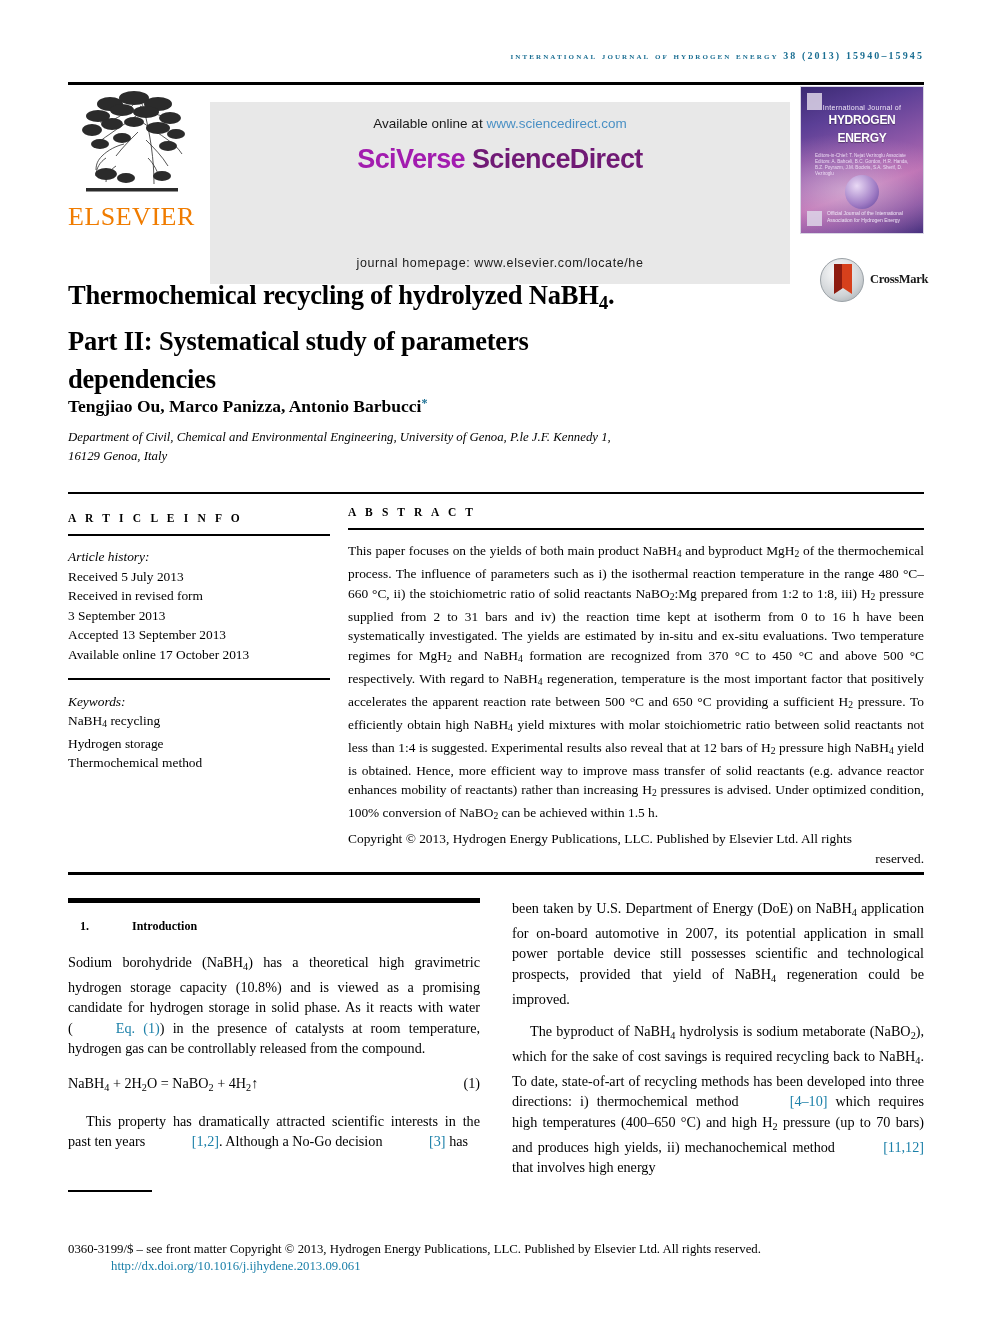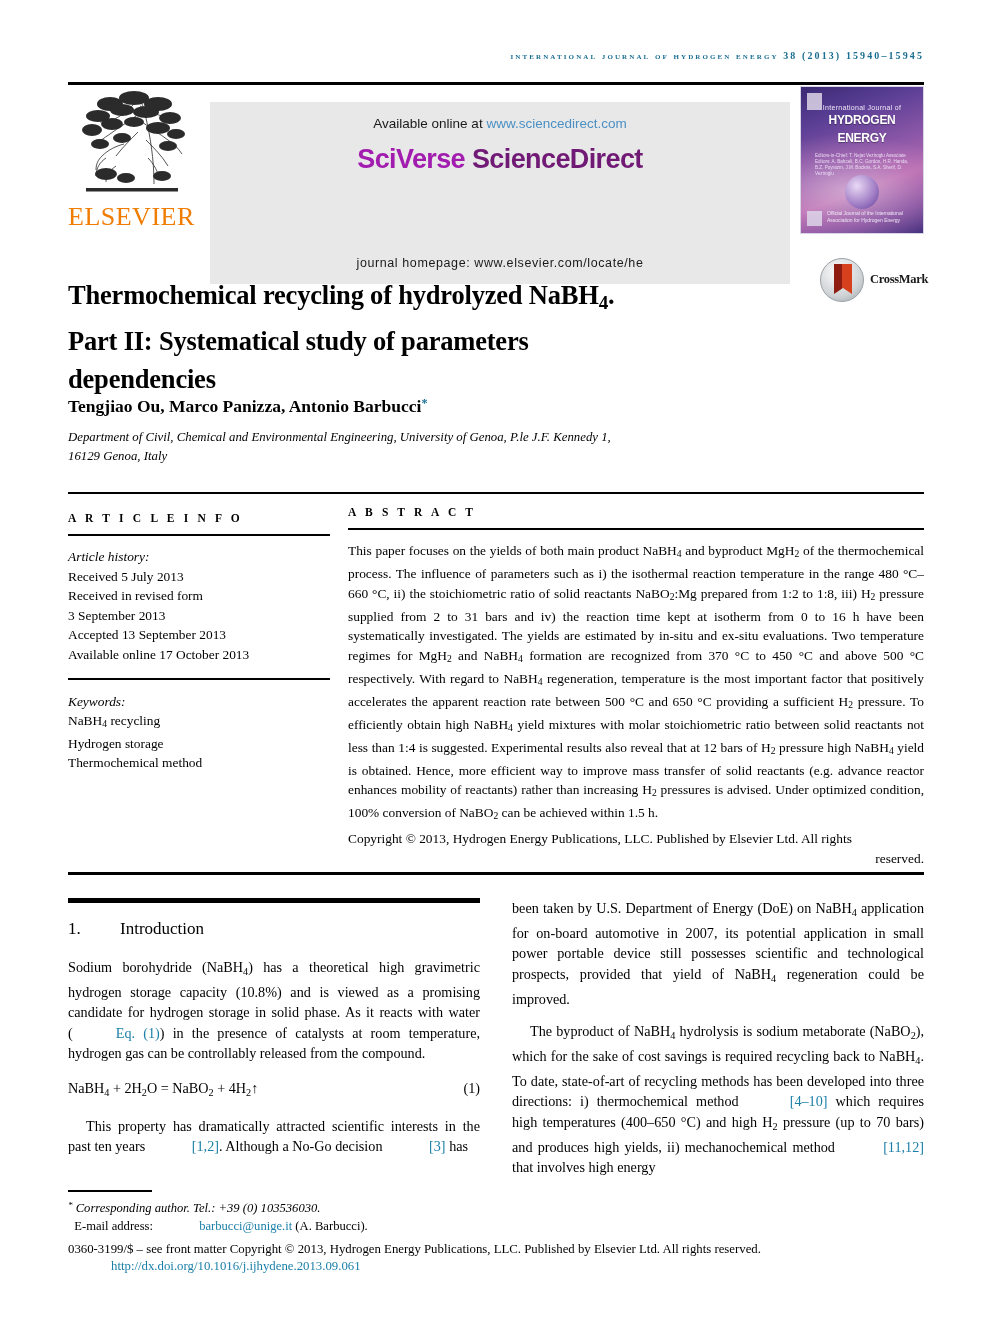--- a/index.html
+++ b/index.html
@@ -356,23 +356,24 @@
   .colL { left: 0; }
   .colR { left: 444px; }
   .sec-bar {
     width: 100%;
     height: 5px;
     background: #000;
     margin-bottom: 16px;
   }
   .sec-title {
     font-family: "Liberation Serif", serif;
-    font-weight: normal;
-    font-size: 17px;
+    font-weight: bold;
+    font-size: 12px;
     margin-bottom: 18px;
+    margin-left: 12px;
   }
   .sec-title .num { display: inline-block; width: 52px; }
   p.body {
     font-family: "Liberation Serif", serif;
     font-size: 14.2px;
     line-height: 20.4px;
     text-align: justify;
     margin: 0 0 12px 0;
   }
   p.body.indent { text-indent: 18px; }
@@ -591,21 +592,17 @@
     </div>
 
     <div class="colR">
       <p class="body">been taken by U.S. Department of Energy (DoE) on NaBH<sub>4</sub> application for on-board automotive in 2007, its potential application in small power portable device still possesses scientific and technological prospects, provided that yield of NaBH<sub>4</sub> regeneration could be improved.</p>
 
       <p class="body indent">The byproduct of NaBH<sub>4</sub> hydrolysis is sodium metaborate (NaBO<sub>2</sub>), which for the sake of cost savings is required recycling back to NaBH<sub>4</sub>. To date, state-of-art of recycling methods has been developed into three directions: i) thermochemical method <a href="#" class="ref">[4–10]</a> which requires high temperatures (400–650&nbsp;°C) and high H<sub>2</sub> pressure (up to 70 bars) and produces high yields, ii) mechanochemical method <a href="#" class="ref">[11,12]</a> that involves high energy</p>
     </div>
   </div>
 
   <div class="foot-rule"></div>
-  <div class="footnote">
-    <span class="fn1"><sup>*</sup><span> Corresponding author. Tel.: +39 (0) 103536030.</span></span><br>
-    &nbsp;&nbsp;<span>E-mail address: </span><a href="#" class="ref">barbucci@unige.it</a><span> (A. Barbucci).</span>
-  </div>
 
   <div class="copyline">0360-3199/$ – see front matter Copyright © 2013, Hydrogen Energy Publications, LLC. Published by Elsevier Ltd. All rights reserved.</div>
   <div class="doiline"><a href="#" class="ref">http://dx.doi.org/10.1016/j.ijhydene.2013.09.061</a></div>
 
 </div>
 
 </body></html>

